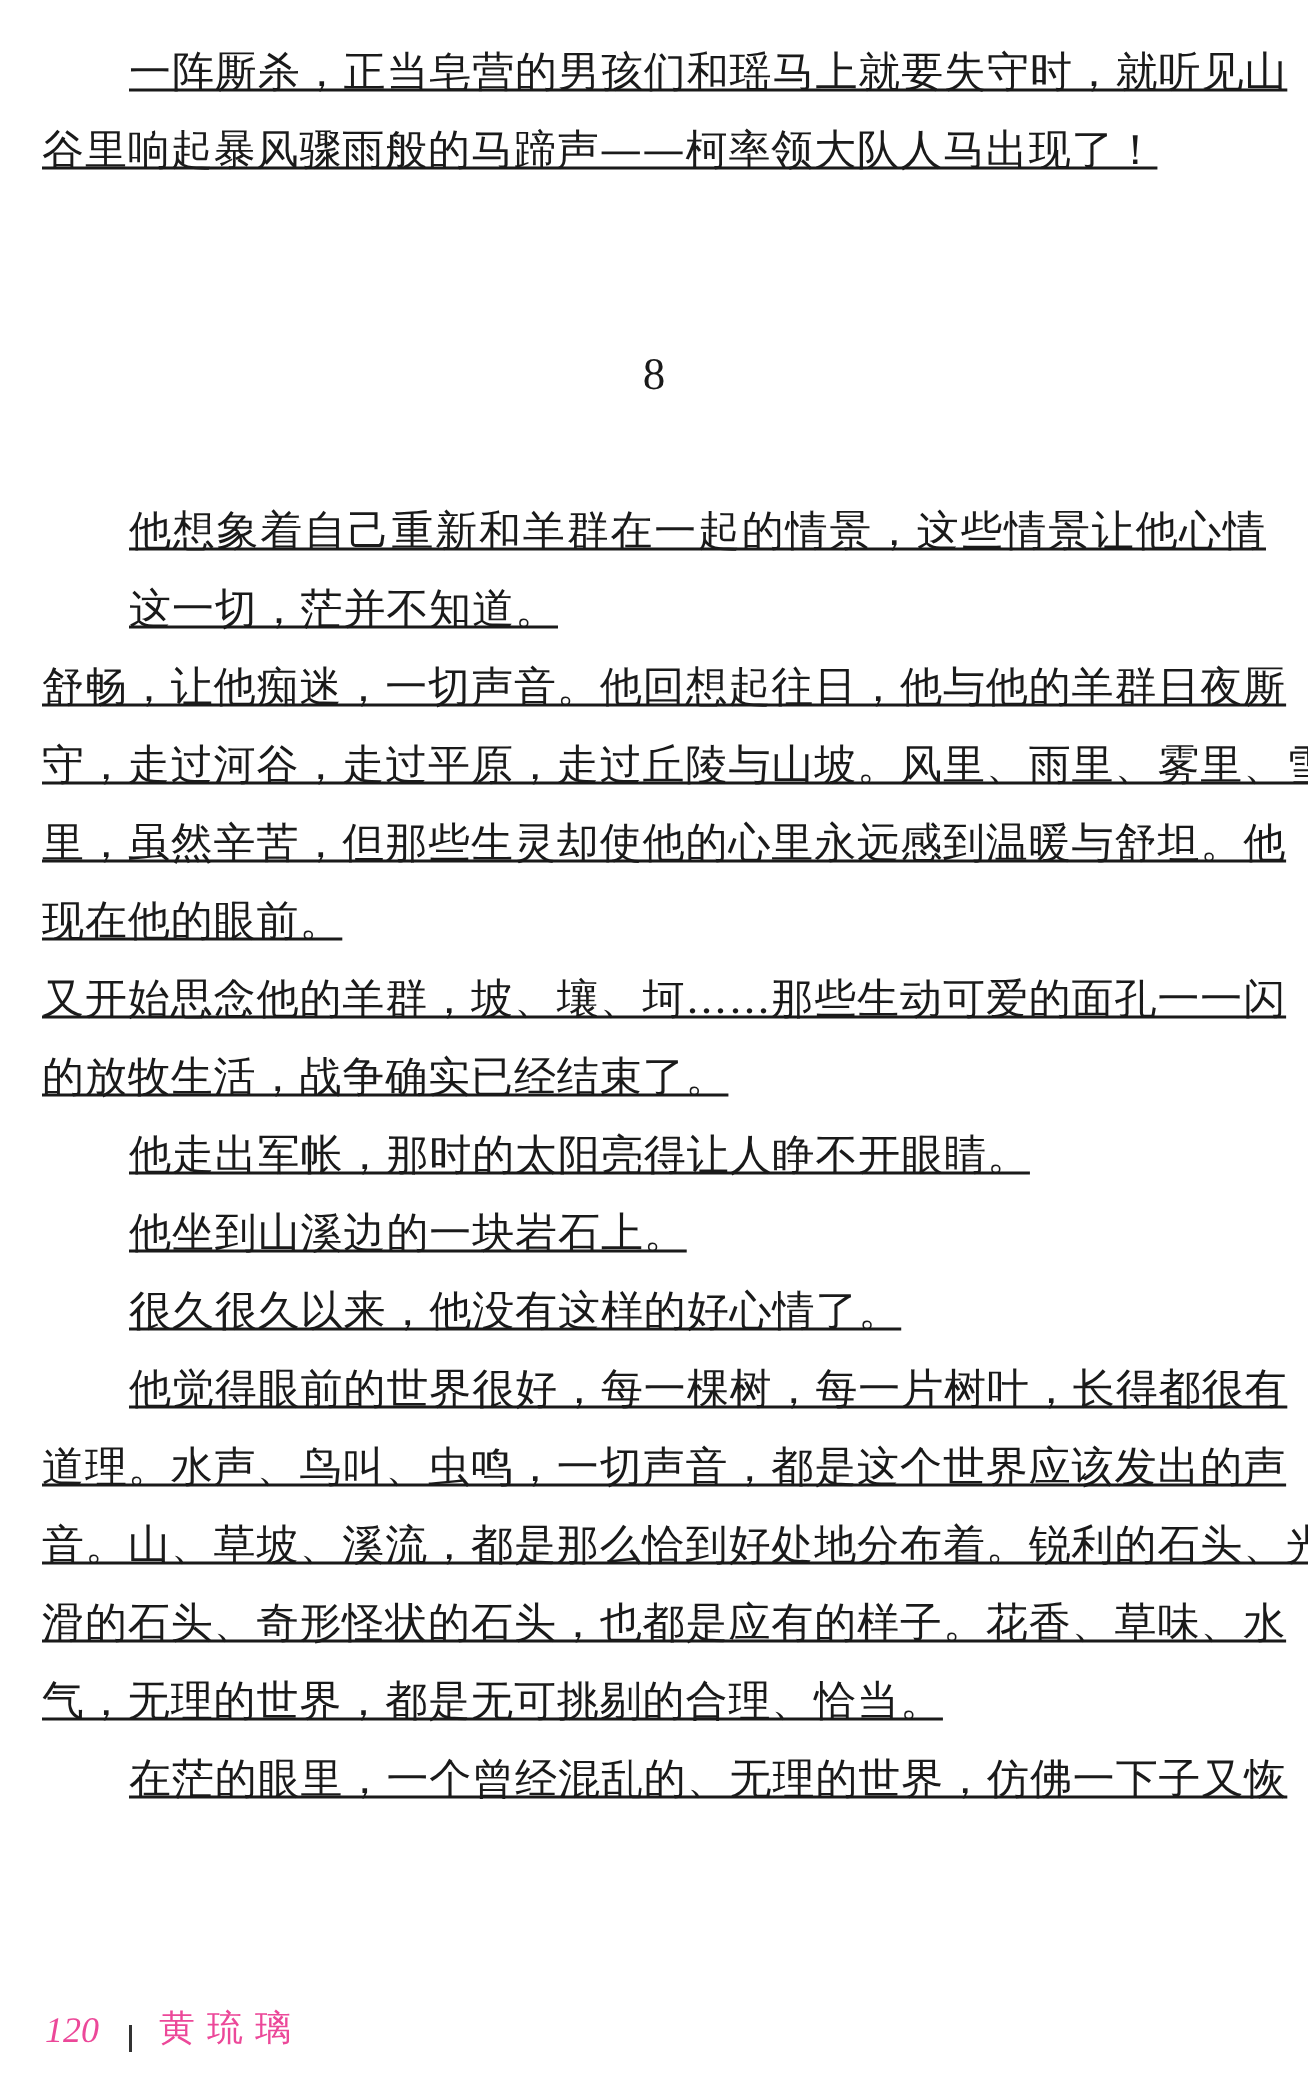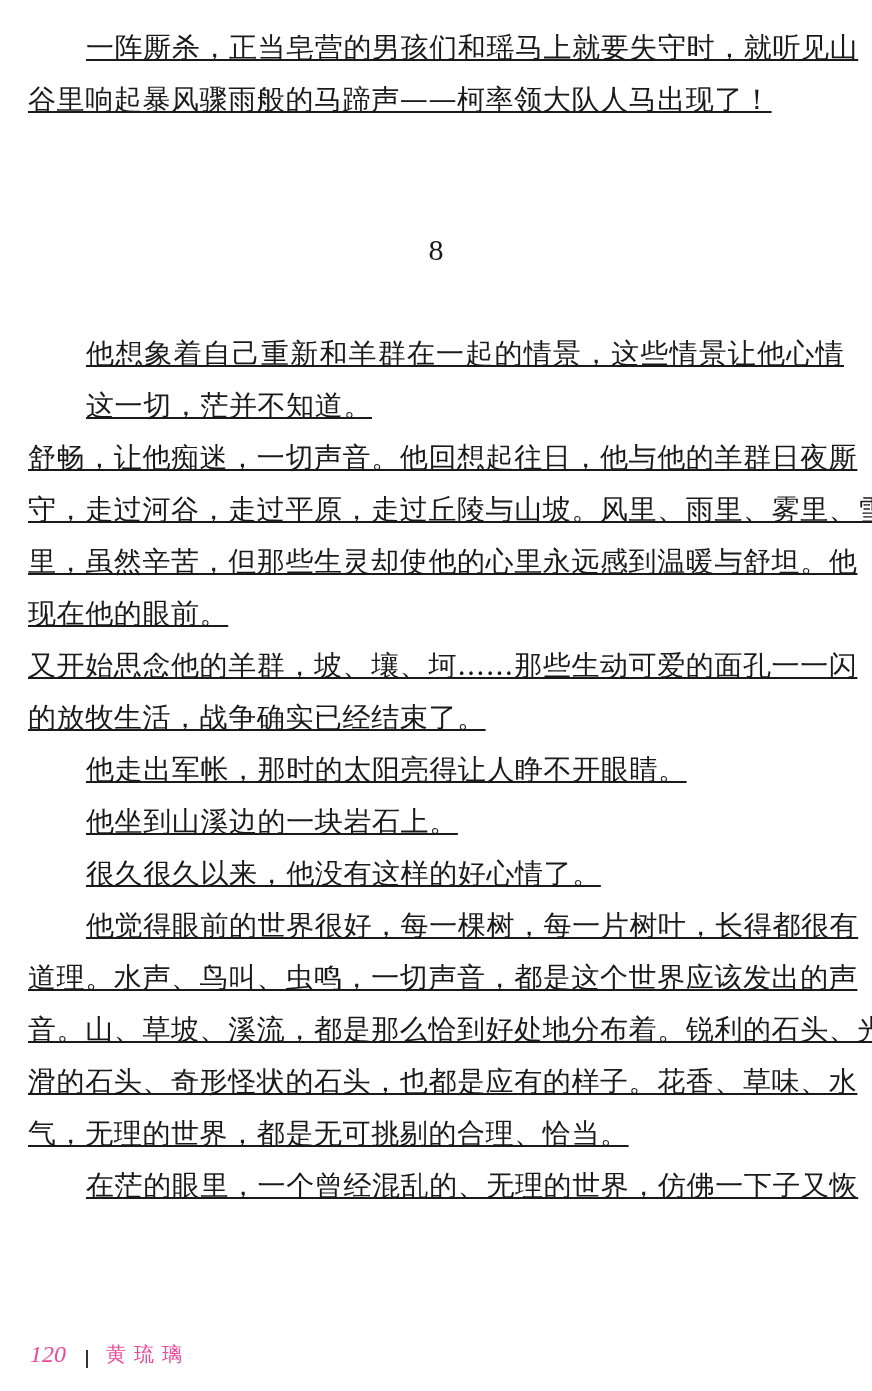--- a/index.html
+++ b/index.html
@@ -70,21 +70,21 @@
   }
   .footer-bar {
     display: inline-block;
     width: 2px;
     height: 18px;
     background: #333;
     margin: 0 18px 0 20px;
   }
   .footer-author {
     font-family: Liberation Serif, serif;
-    font-size: 20px;
+    font-size: 24px;
     letter-spacing: 8px;
   }
 </style>
 </head>
 <body>
 
 <div class="page">
   <span class="line indent">一阵厮杀，正当皂营的男孩们和瑶马上就要失守时，就听见山</span>
   <span class="line last">谷里响起暴风骤雨般的马蹄声——柯率领大队人马出现了！</span>
 </div>

